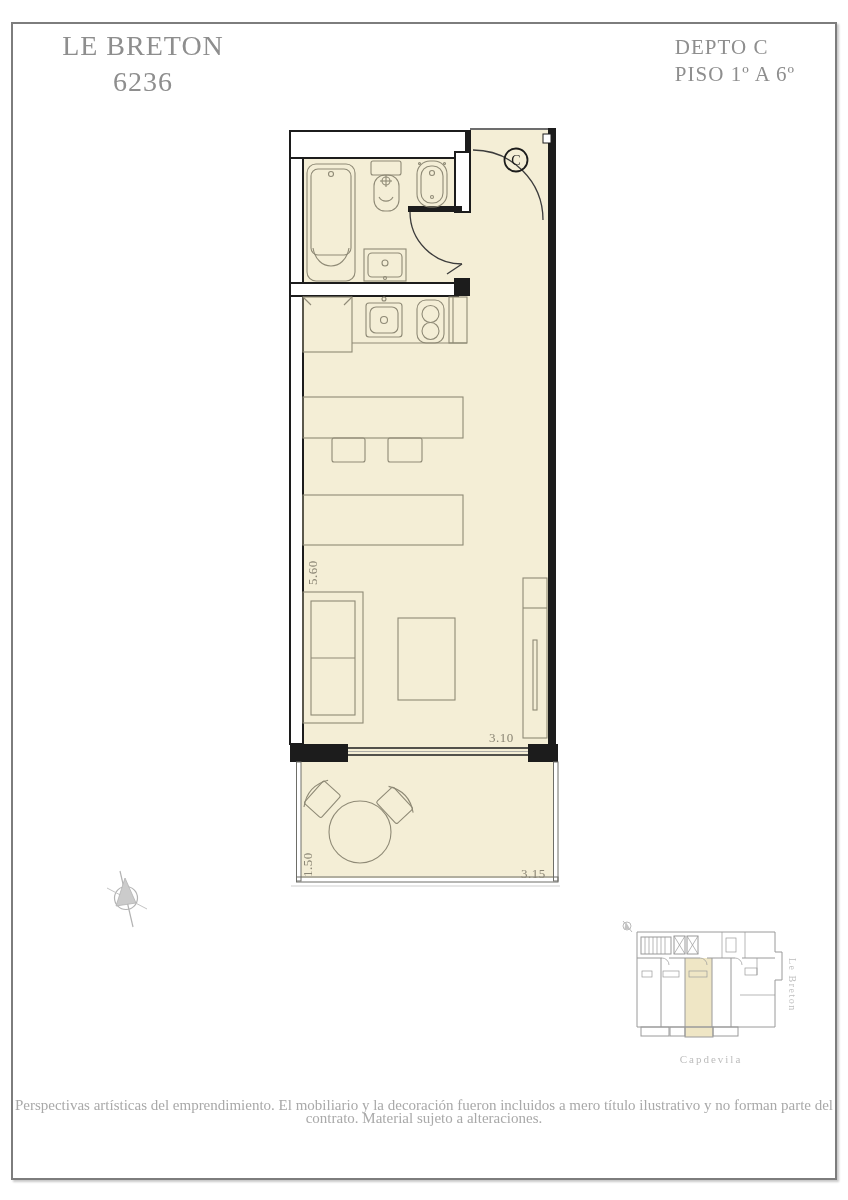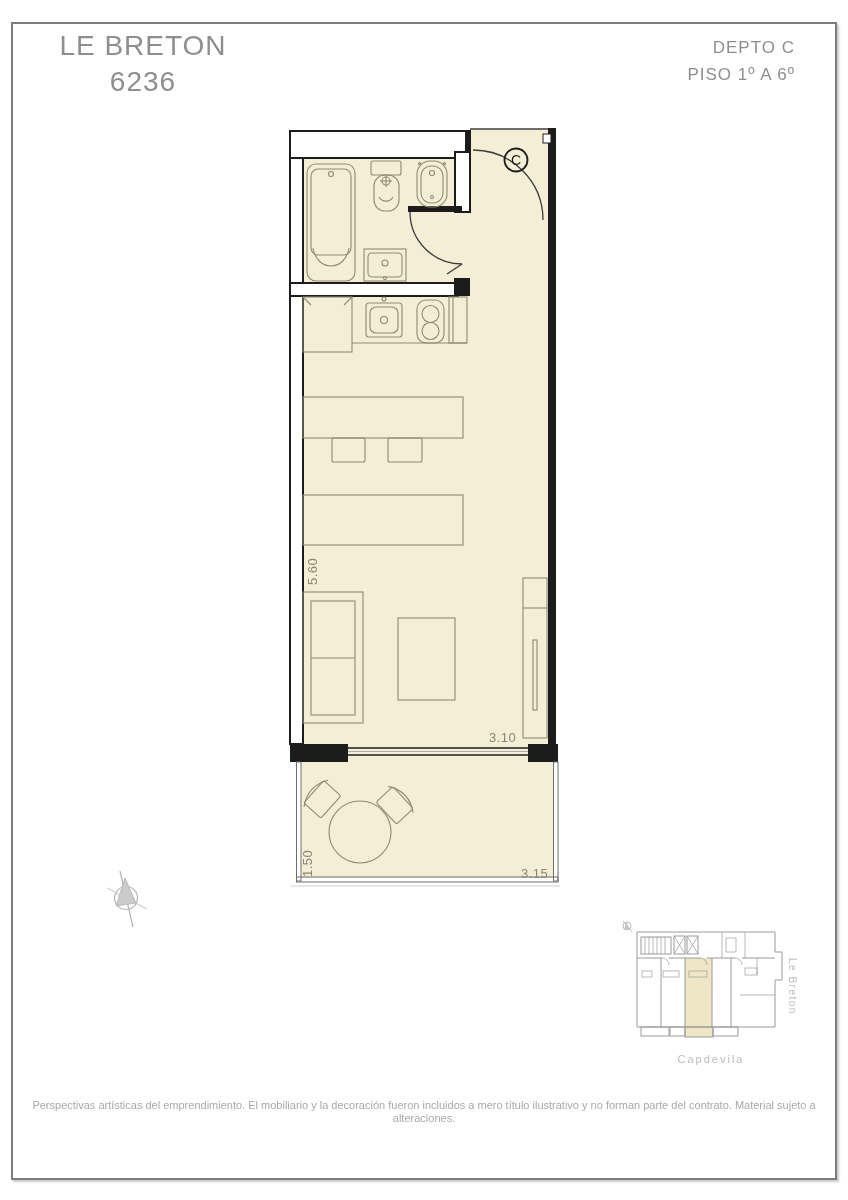--- a/index.html
+++ b/index.html
@@ -1,25 +1,25 @@
 <!DOCTYPE html>
 <html style="--floor-fill: #F4EED6; --wall: #1C1C1C; --fixture-line: #8F8A76; --header-text: #8E8E8E; --dimension-text: #8A8574; --keyplan-line: #9A9A9A; --street-text: #BCBCBC; --disclaimer-text: #A9A9A9;"><head>
 <meta charset="utf-8">
 <style>
   html,body{margin:0;padding:0;background:#fff;}
   .page{position:relative;width:848px;height:1200px;background:#ffffff;overflow:hidden;
-        font-family:Liberation Sans, sans-serif;}
+        font-family:Liberation Serif, serif;}
   .sheet-border{position:absolute;left:11px;top:22px;width:822px;height:1154px;
         border:2px solid #7d7d7d;box-shadow:2px 2px 2px #c9c9c9;}
   .hdr-left{position:absolute;left:38px;top:28px;width:210px;text-align:center;
         color:var(--header-text);font-size:28px;line-height:36px;letter-spacing:1px;}
-  .hdr-right{position:absolute;right:53px;top:34px;text-align:right;
-        color:var(--header-text);font-size:17px;line-height:27px;letter-spacing:1px;}
+  .hdr-right{position:absolute;right:53px;top:34px;text-align:left;
+        color:var(--header-text);font-size:21px;line-height:27px;letter-spacing:1px;}
   .disclaimer{position:absolute;left:0;top:1099px;width:100%;text-align:center;
-        color:var(--disclaimer-text);font-size:11px;line-height:12.5px;}
+        color:var(--disclaimer-text);font-size:15px;line-height:12.5px;}
   svg{position:absolute;left:0;top:0;}
   .floor{fill:var(--floor-fill);}
   .wallb{fill:var(--wall);}
   .wallw{fill:#ffffff;stroke:var(--wall);stroke-width:2;}
   .thin{fill:none;stroke:#3c3c3c;stroke-width:1.3;}
   .fx{fill:none;stroke:var(--fixture-line);stroke-width:1.1;}
   .fxf{fill:var(--floor-fill);stroke:var(--fixture-line);stroke-width:1.1;}
   .rail{fill:none;stroke:#6e6e68;stroke-width:1;}
   .dim{font-size:13px;fill:var(--dimension-text);letter-spacing:.5px;}
   .clabel{font-size:14px;fill:#1c1c1c;}

